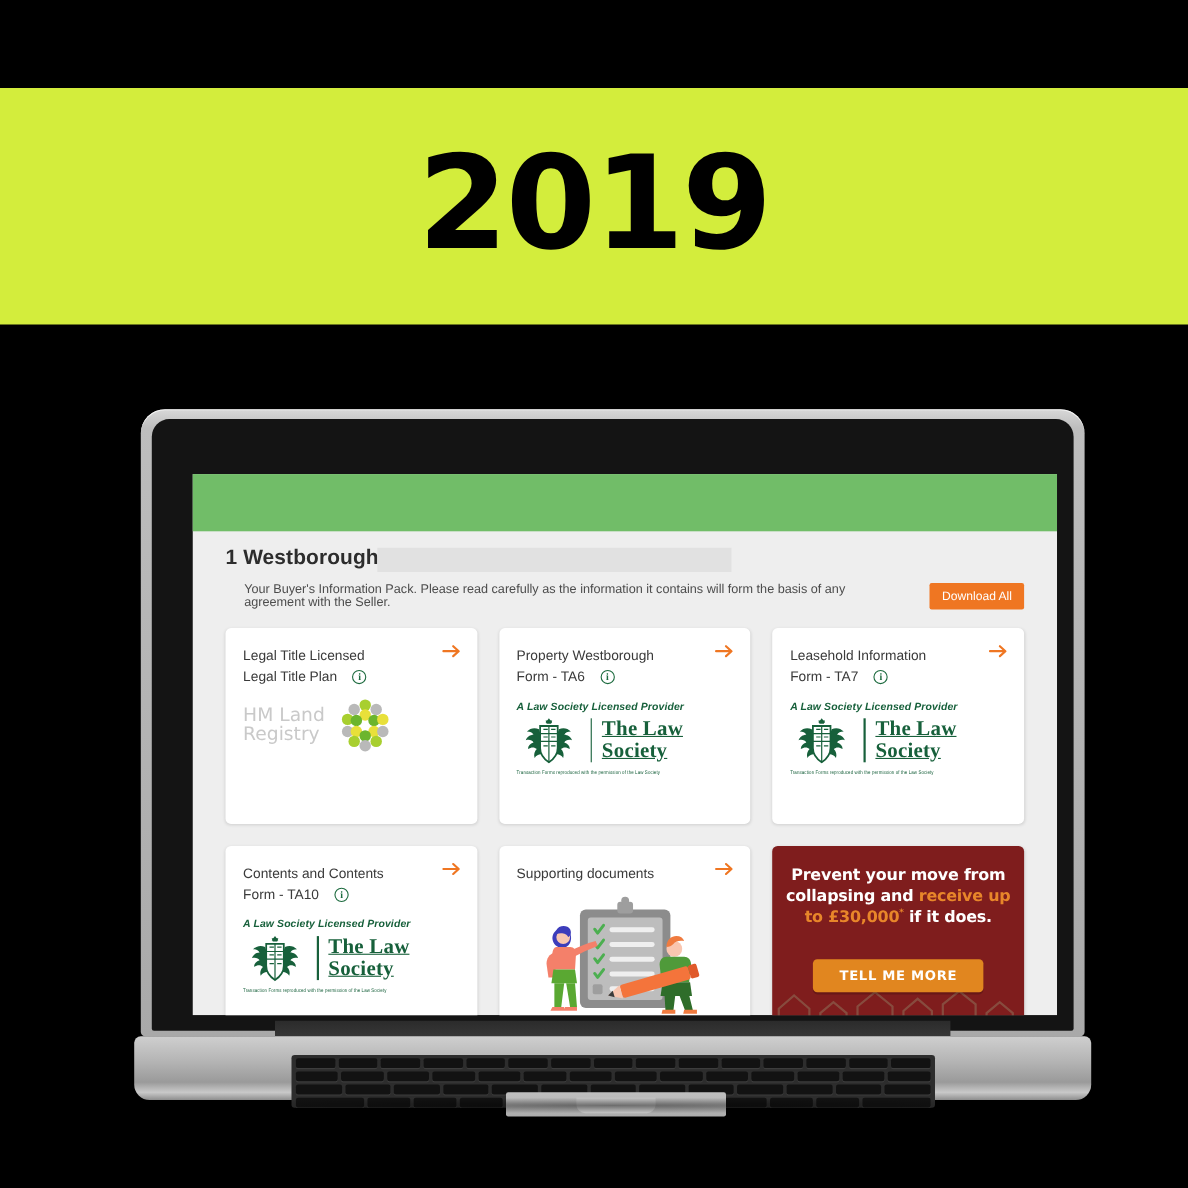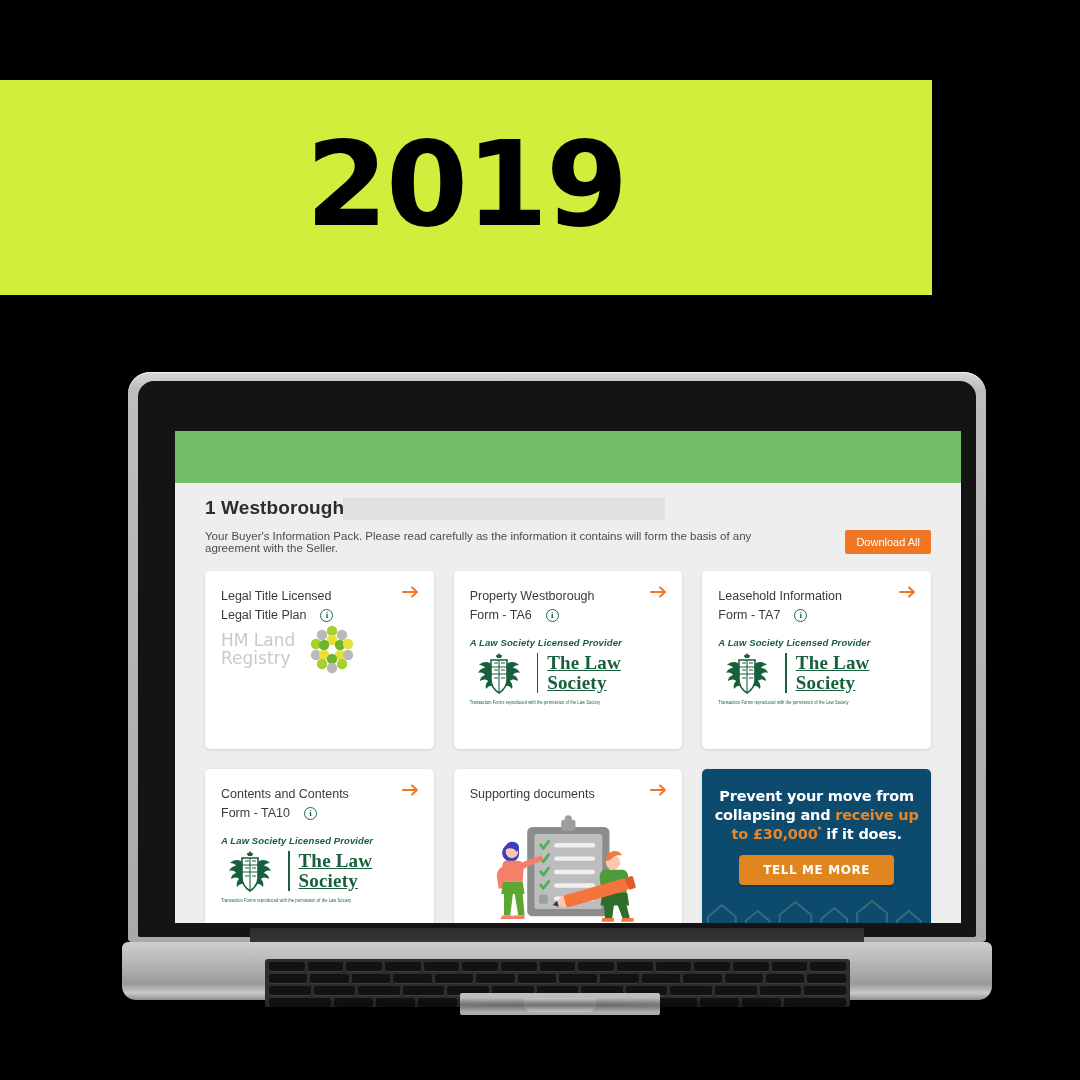--- a/index.html
+++ b/index.html
@@ -6,21 +6,21 @@
   html, body {
     width: 1080px; height: 1080px;
     background: #000000;
     font-family: "Liberation Sans", sans-serif;
     overflow: hidden;
   }
   #stage { position: relative; width: 1080px; height: 1080px; background:#000; }
 
   
   .year-banner {
-    position: absolute; left: 0; top: 80px; width: 932px; height: 215px;
+    position: absolute; left: 0; top: 80px; width: 1080px; height: 215px;
     background: #d3ed3c;
     display: flex; align-items: center; justify-content: center;
   }
   .year-text {
     font-family: "DejaVu Sans", sans-serif;
     font-weight: 700;
     font-size: 118px;
     letter-spacing: -2px;
     color: #000000;
     line-height: 1;
@@ -89,21 +89,21 @@
   .title-row { position: relative; height: 26px; }
   .page-title {
     font-size: 19px; font-weight: 700; color: #2d2d2d; letter-spacing: .1px;
     white-space: nowrap;
   }
   .redaction {
     position: absolute; left: 138px; top: 1px; width: 322px; height: 22px;
     background: #e1e1e1;
   }
   .sub-row { display: flex; align-items: center; justify-content: space-between; margin-top: 7px; }
-  .subtitle { font-size: 11.5px; color: #4c4c4c; }
+  .subtitle { font-size: 11.5px; color: #4c4c4c; margin-left: 17px; }
   .download-btn {
     background: #ef7622; color: #ffffff; font-size: 11px;
     padding: 6px 11px; border-radius: 2px; white-space: nowrap;
     cursor: pointer;
     margin-left: 43px;
   }
 
   .card-grid {
     display: grid; grid-template-columns: repeat(3, 1fr); gap: 20px;
     margin-top: 17px;
@@ -120,21 +120,21 @@
     width: 13px; height: 13px; border: 1.4px solid #1d6b3f; border-radius: 50%;
     display: inline-flex; align-items: center; justify-content: center;
     font-size: 9px; font-weight: 700; color: #1d6b3f; font-family: "Liberation Serif", serif;
     line-height: 1; cursor: pointer; flex: none;
   }
   .arrow-icon {
     position: absolute; right: 14px; top: 14px; width: 18px; height: 14px; cursor: pointer;
   }
 
   
-  .hmlr { display: flex; align-items: center; gap: 12px; }
+  .hmlr { display: flex; align-items: center; gap: 12px; margin-top: 10px; }
   .hmlr-text {
     font-family: "DejaVu Sans", sans-serif;
     font-size: 17px; color: #c9c9c9; line-height: 1.05; font-weight: 400;
   }
   .hmlr-hex { width: 50px; height: 50px; flex: none; }
 
   
   .lawsoc { margin-top: 12px; text-align: left; }
   .ls-top {
     font-family: Liberation Sans, sans-serif; font-style: italic; font-weight: 700;
@@ -150,37 +150,37 @@
   .ls-fine {
     font-size: 4px; color: #17603b; margin-top: 4px; letter-spacing: .1px;
     transform: scaleY(1.2); transform-origin: left top;
   }
 
   
   .sd-illus { width: 100%; height: 128px; margin-top: 2px; }
 
   
   .ad-card {
-    background: #0c4a6e; border-radius: 5px; height: 178px; position: relative;
+    background: #7f1d1d; border-radius: 5px; height: 178px; position: relative;
     overflow: hidden; box-shadow: 0 1px 3px rgba(0,0,0,.13);
     display: flex; flex-direction: column; align-items: center; justify-content: flex-start;
     padding-top: 18px;
   }
   .ad-houses { position: absolute; left: 0; bottom: 0; width: 100%; height: 62px; opacity: .28; }
   .ad-head {
     position: relative; z-index: 2;
     font-family: "DejaVu Sans", sans-serif; font-weight: 700;
     font-size: 14.5px; line-height: 1.32; color: #ffffff; text-align: center;
     letter-spacing: -.2px; width: 92%;
   }
   .ad-orange { color: #e8862a; }
   .ad-sup { font-size: 8px; vertical-align: super; }
   .ad-btn {
     position: relative; z-index: 2;
-    margin-top: 11px; background: #e1861f; color: #ffffff;
+    margin-top: 28px; background: #e1861f; color: #ffffff;
     font-family: "DejaVu Sans", sans-serif; font-weight: 700;
     font-size: 12px; letter-spacing: .6px;
     padding: 8px 24px; border-radius: 4px; cursor: pointer;
     box-shadow: 0 2px 0 rgba(0,0,0,.18);
   }
 </style>
 </head>
 <body>
 
 <div id="stage">

